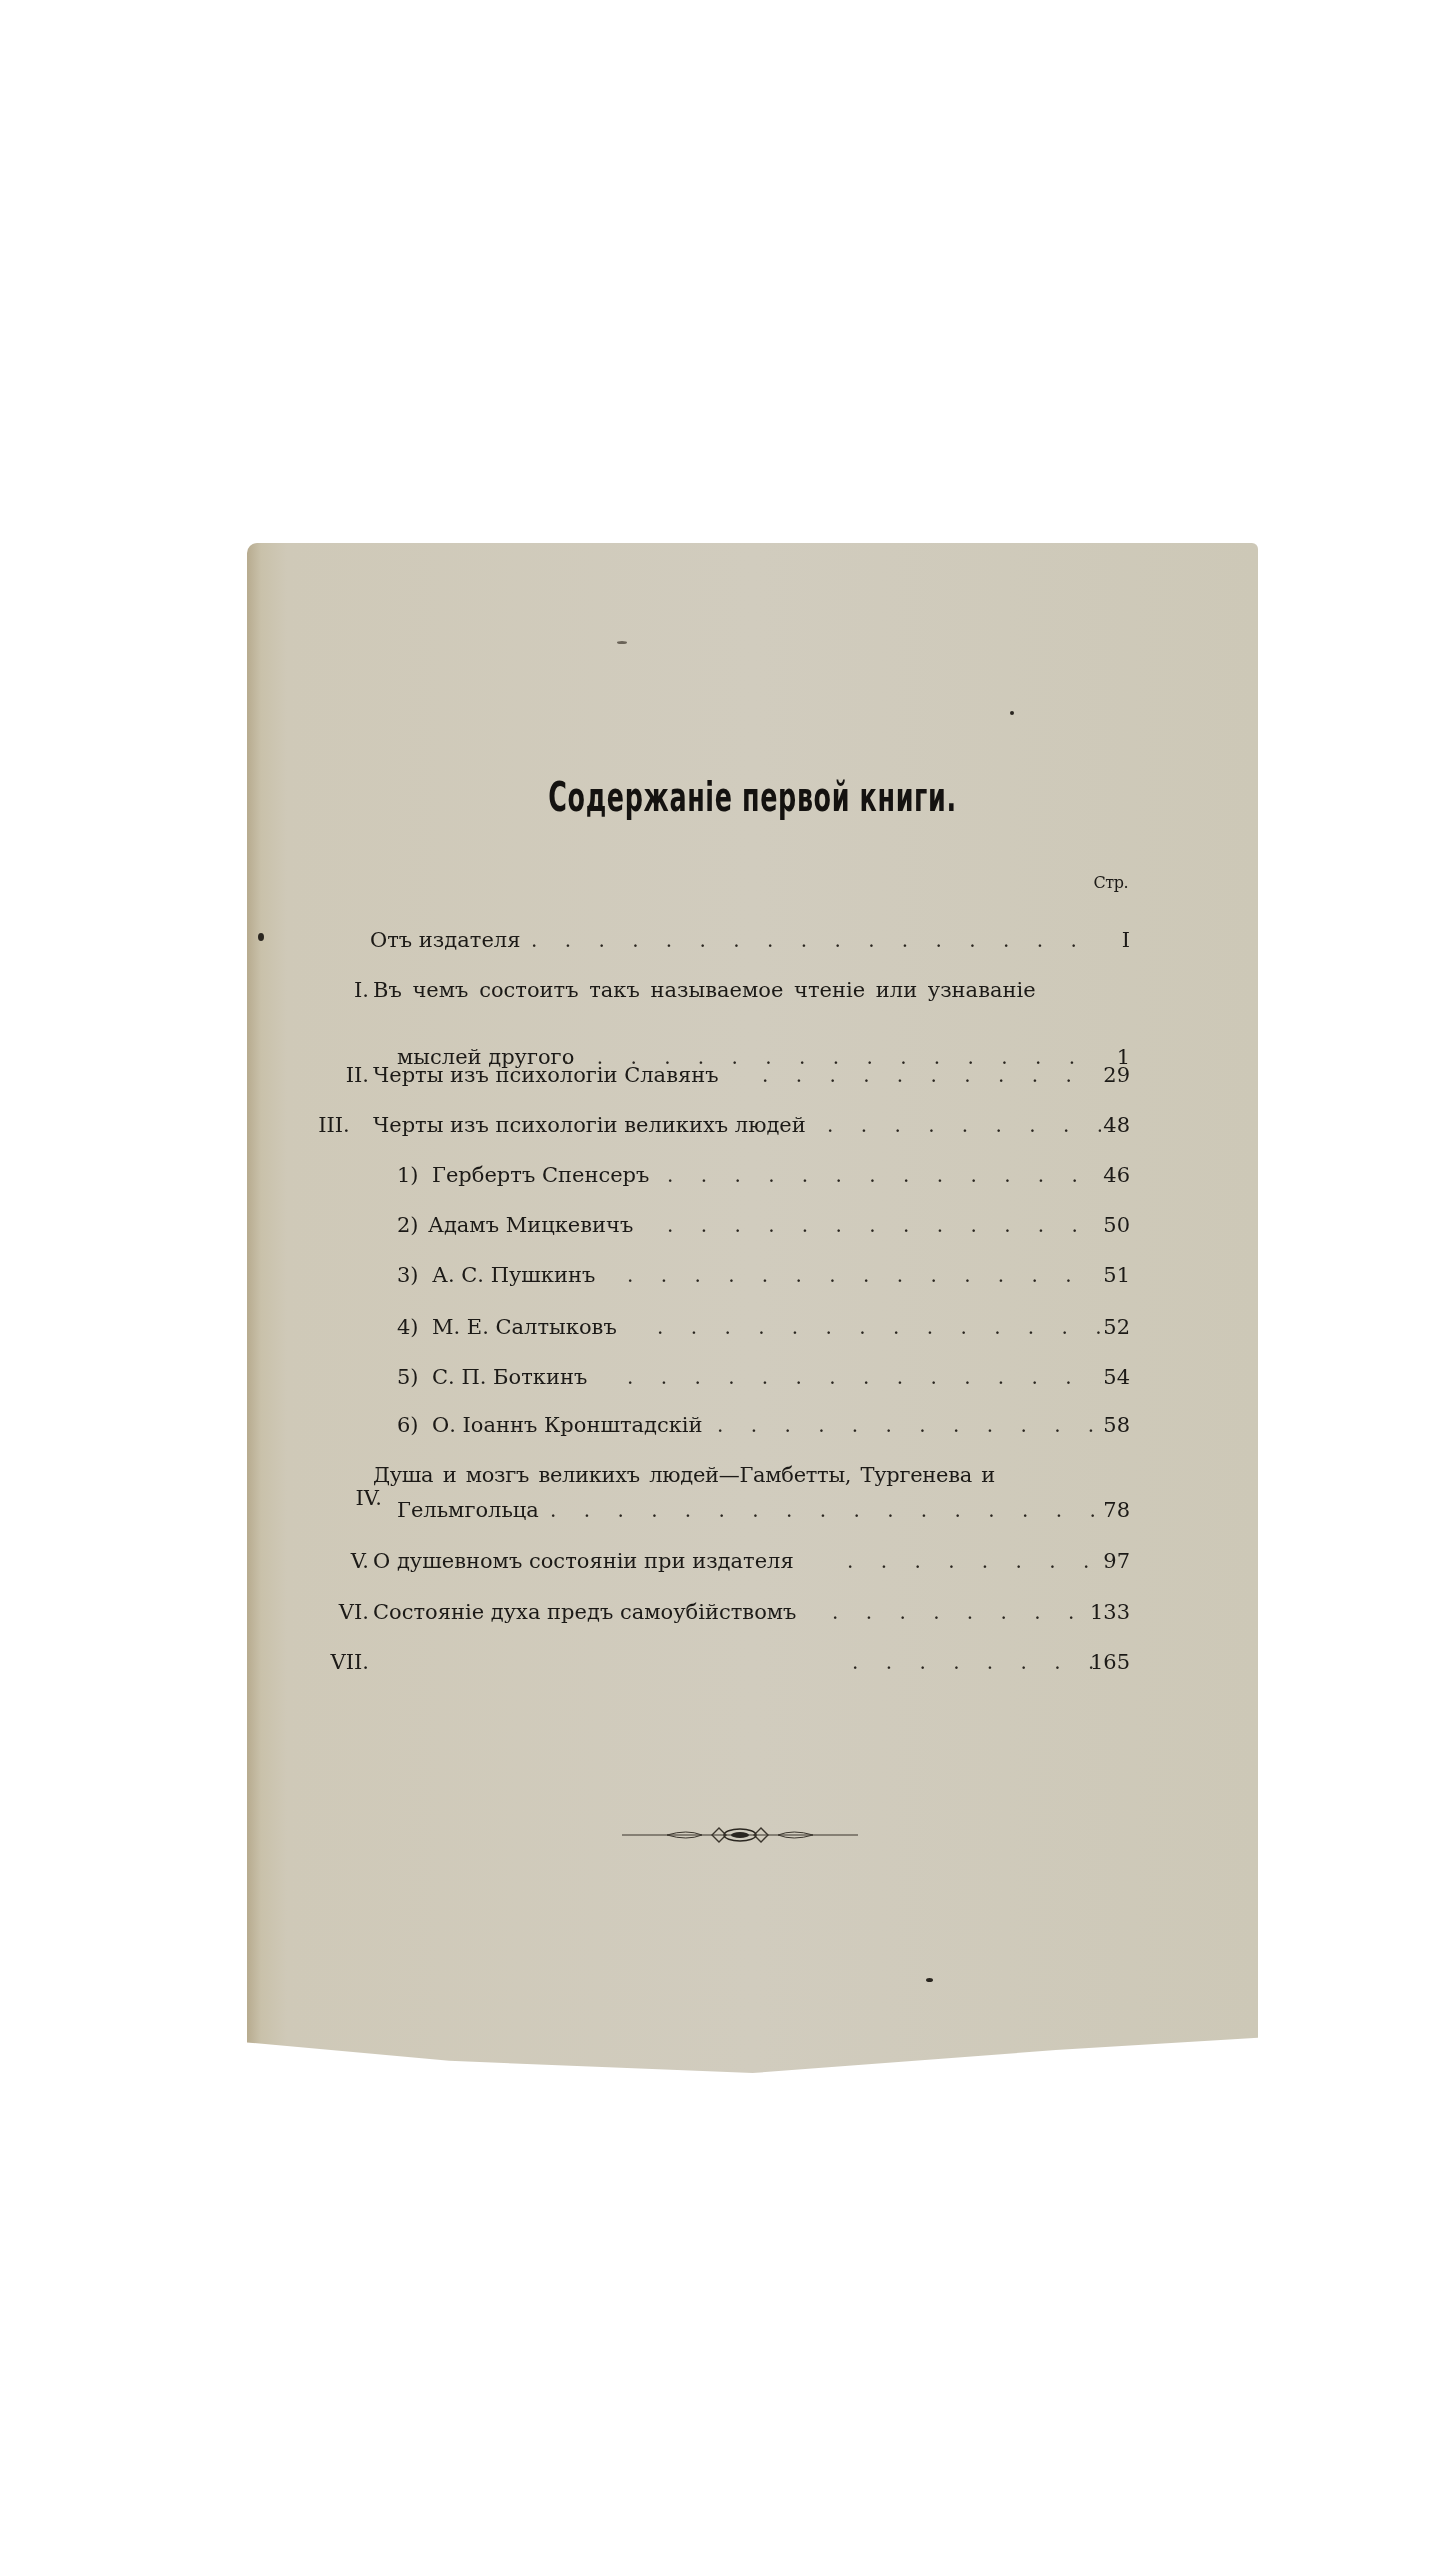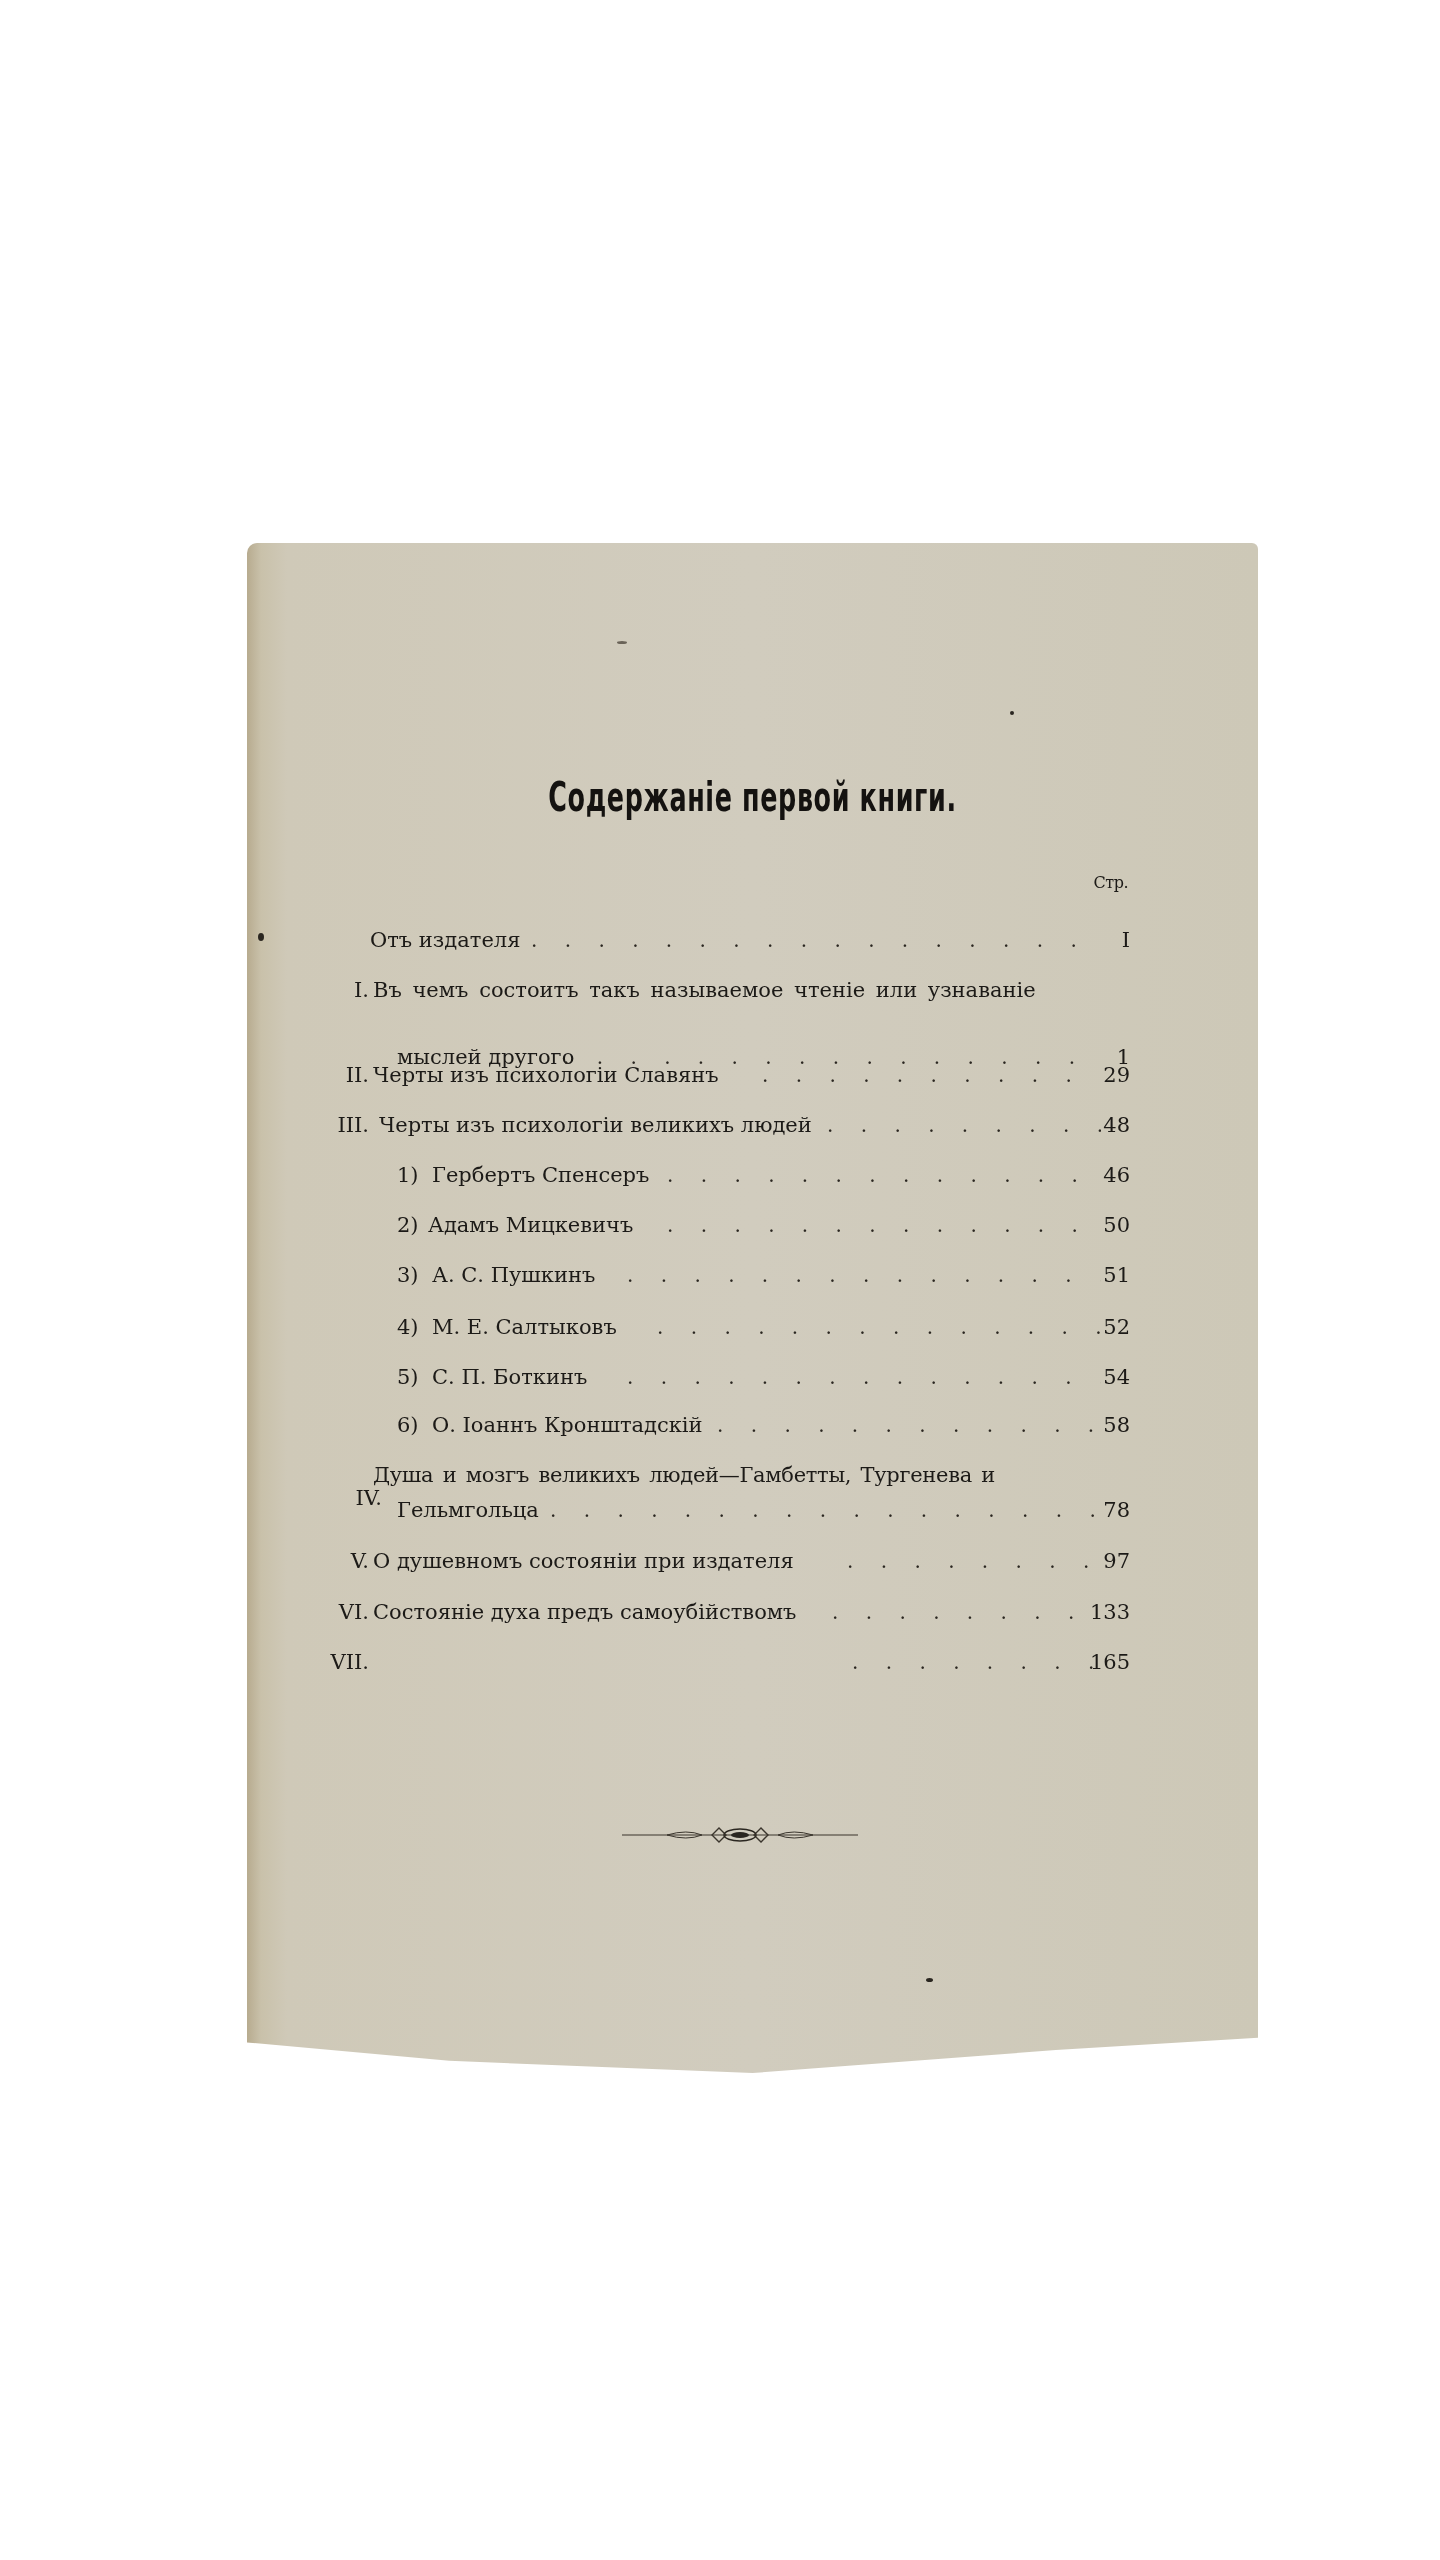--- a/index.html
+++ b/index.html
@@ -76,22 +76,22 @@
   </div>
 
   <div class="row" style="top:515px;">
     <span class="num" style="left:52px;">II.</span>
     <span class="label" style="left:126px;">Черты изъ психологiи Славянъ</span>
     <span class="leaders" style="left:515px;width:339px;">. . . . . . . . . . . . . . . . . . . . . . . . . . . . . . . . . . . . . . . . . . . . . . . . . . . . . . . . .</span>
     <span class="page-no">29</span>
   </div>
 
   <div class="row" style="top:565px;">
-    <span class="num" style="left:52px;">III.</span>
-    <span class="label" style="left:132px;">Черты изъ психологiи великихъ людей</span>
+    <span class="num" style="left:52px;text-align:center;">III.</span>
+    <span class="label" style="left:126px;">Черты изъ психологiи великихъ людей</span>
     <span class="leaders" style="left:580px;width:274px;">. . . . . . . . . . . . . . . . . . . . . . . . . . . . . . . . . . . . . . . . . . . . . . . . . . . . . . . . .</span>
     <span class="page-no">48</span>
   </div>
 
   <div class="row" style="top:615px;">
     <span class="label" style="left:150px;">1)</span>
     <span class="label" style="left:185px;">Гербертъ Спенсеръ</span>
     <span class="leaders" style="left:420px;width:434px;">. . . . . . . . . . . . . . . . . . . . . . . . . . . . . . . . . . . . . . . . . . . . . . . . . . . . . . . . .</span>
     <span class="page-no">46</span>
   </div>

